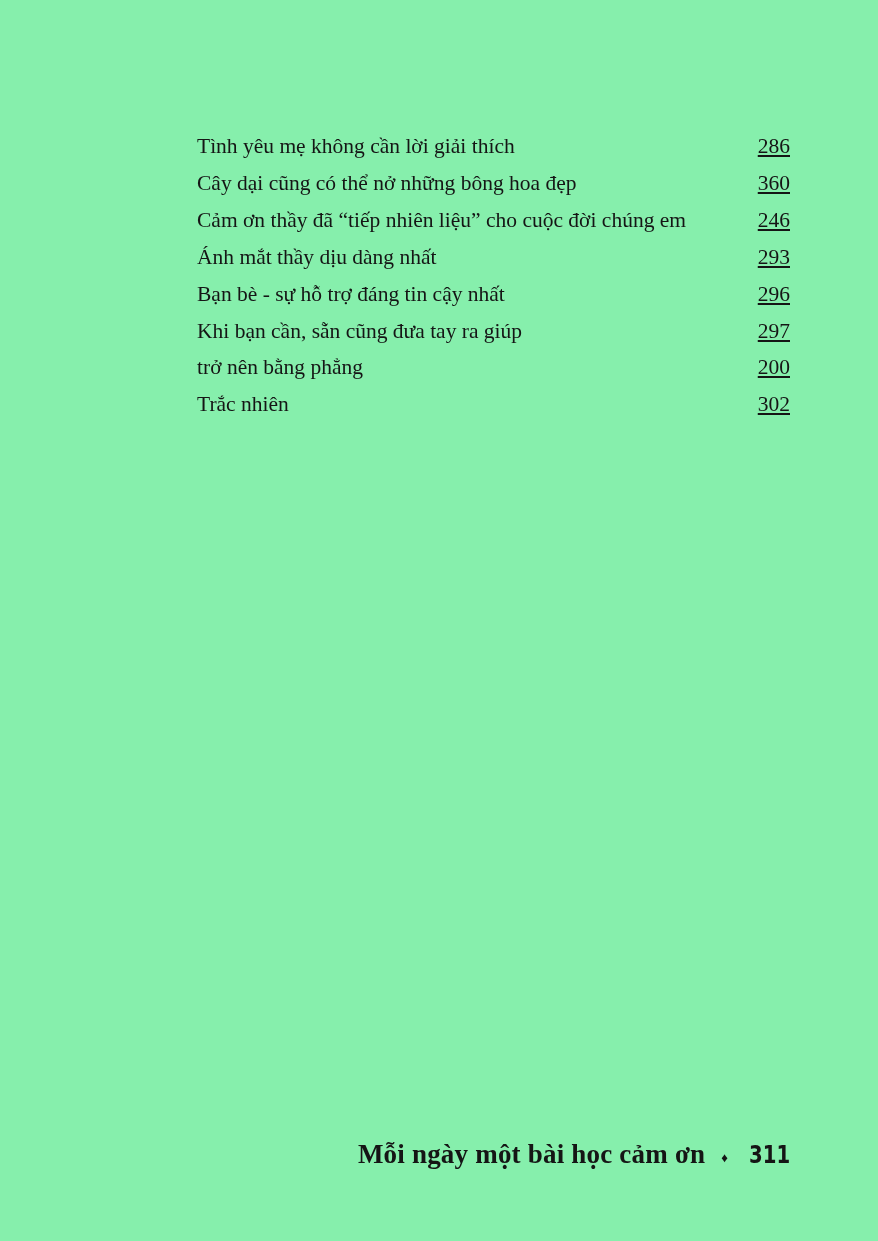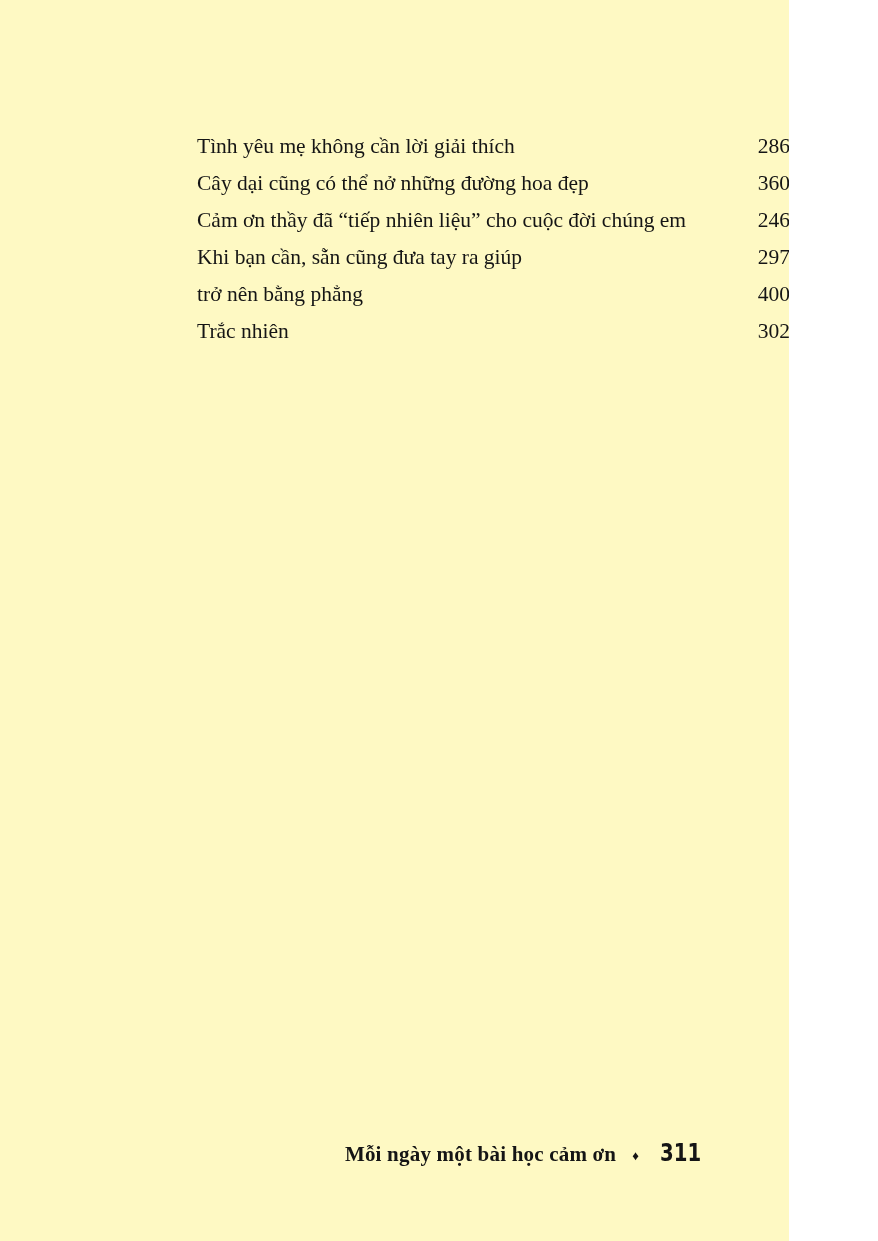--- a/index.html
+++ b/index.html
@@ -2,23 +2,23 @@
 <html><head>
 <meta charset="utf-8">
 <style>
   html, body {
     margin: 0;
     padding: 0;
     background: #ffffff;
   }
   .page {
     position: relative;
-    width: 789px;
+    width: 878px;
     height: 1241px;
-    background: #fef9c3;
+    background: #86efac;
     overflow: hidden;
     font-family: "Liberation Serif", "DejaVu Serif", serif;
     color: #151515;
   }
   .toc {
     position: absolute;
     left: 197px;
     top: 128px;
     width: 593px; 
   }
@@ -31,31 +31,32 @@
     white-space: nowrap;
   }
   .toc-title {
     flex: 1 1 auto;
     overflow: hidden;
   }
   .toc-page {
     flex: 0 0 auto;
     text-align: right;
     padding-left: 20px;
+    text-decoration: underline;
   }
   .footer {
     position: absolute;
     top: 1139px;
     right: 88px; 
     display: flex;
     align-items: baseline;
     white-space: nowrap;
   }
   .footer-title {
-    font-size: 21px;
+    font-size: 27px;
     font-weight: bold;
     letter-spacing: 0.2px;
   }
   .footer-sep {
     font-size: 13px;
     margin: 0 12px 0 16px;
     position: relative;
     top: -1px;
   }
   .footer-page {
@@ -73,40 +74,48 @@
 <div class="page">
 
   <div class="toc">
 
     <div class="toc-row">
       <span class="toc-title">Tình yêu mẹ không cần lời giải thích</span>
       <span class="toc-page">286</span>
     </div>
 
     <div class="toc-row">
-      <span class="toc-title">Cây dại cũng có thể nở những đường hoa đẹp</span>
+      <span class="toc-title">Cây dại cũng có thể nở những bông hoa đẹp</span>
       <span class="toc-page">360</span>
     </div>
 
     <div class="toc-row">
       <span class="toc-title">Cảm ơn thầy đã “tiếp nhiên liệu” cho cuộc đời chúng em</span>
       <span class="toc-page">246</span>
     </div>
 
+    <div class="toc-row">
+      <span class="toc-title">Ánh mắt thầy dịu dàng nhất</span>
+      <span class="toc-page">293</span>
+    </div>
 
+    <div class="toc-row">
+      <span class="toc-title">Bạn bè - sự hỗ trợ đáng tin cậy nhất</span>
+      <span class="toc-page">296</span>
+    </div>
 
     <div class="toc-row">
       <span class="toc-title">Khi bạn cần, sẵn cũng đưa tay ra giúp</span>
       <span class="toc-page">297</span>
     </div>
 
 
     <div class="toc-row">
       <span class="toc-title">trở nên bằng phẳng</span>
-      <span class="toc-page">400</span>
+      <span class="toc-page">200</span>
     </div>
 
     <div class="toc-row">
       <span class="toc-title">Trắc nhiên</span>
       <span class="toc-page">302</span>
     </div>
 
   </div>
 
   <div class="footer">

